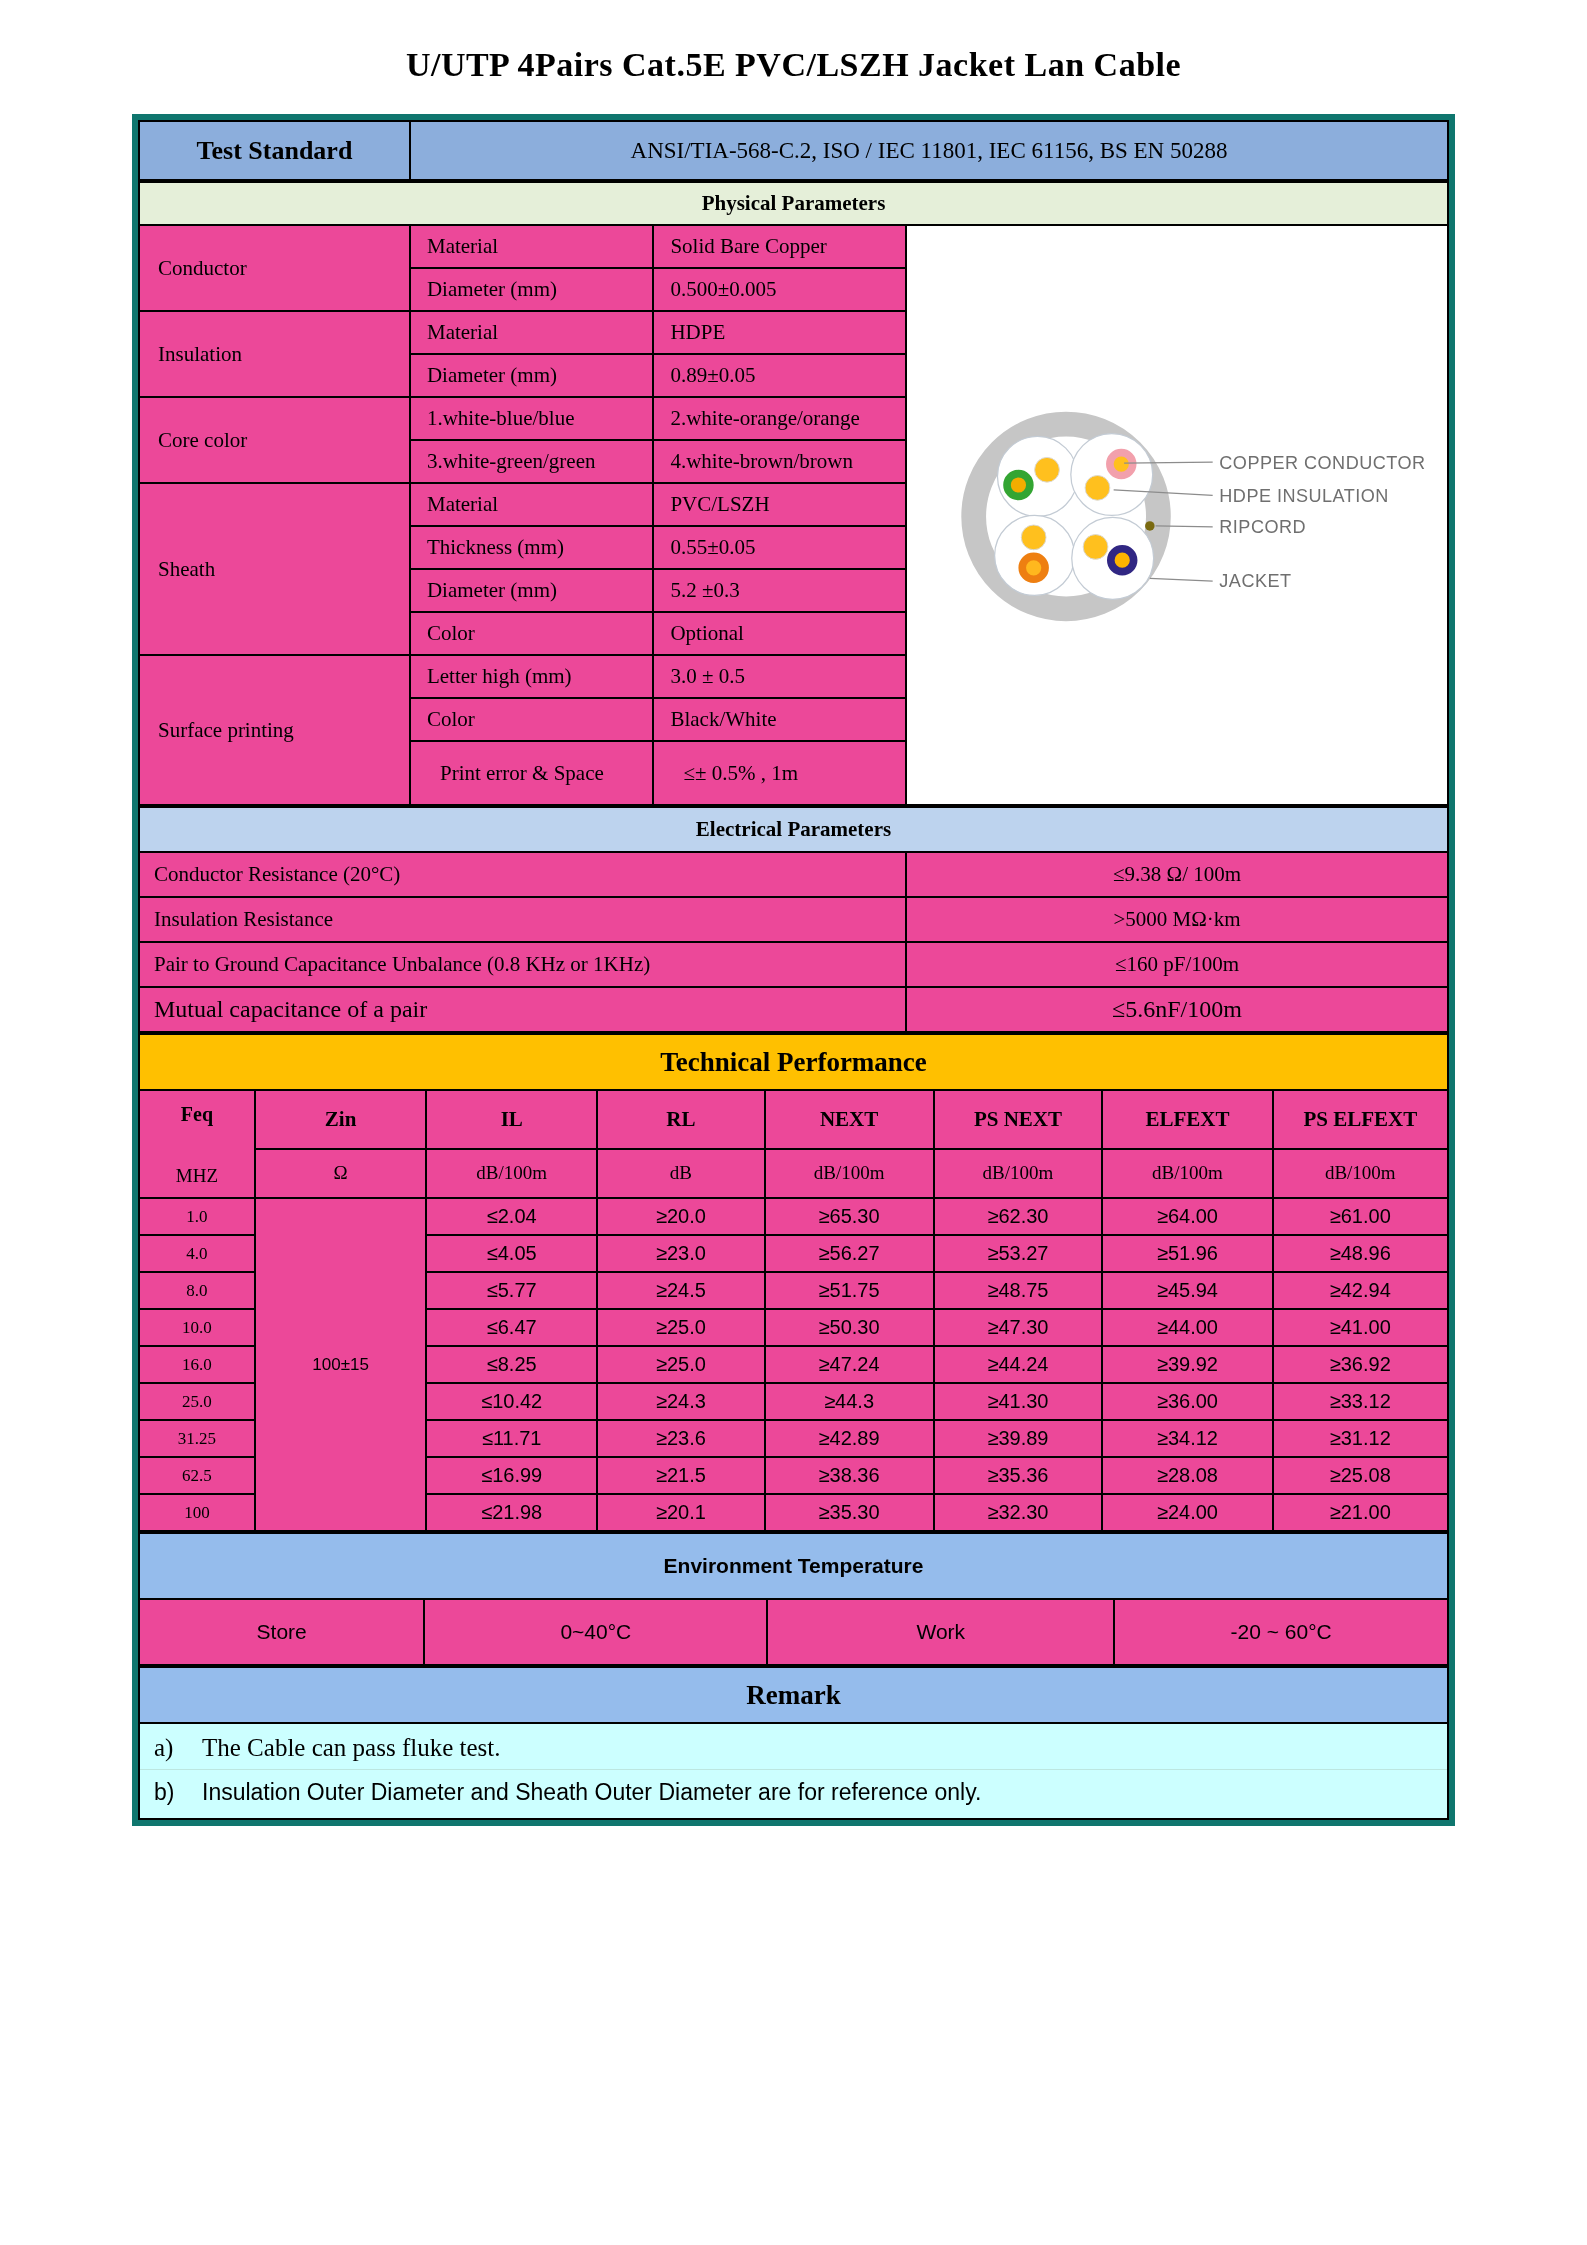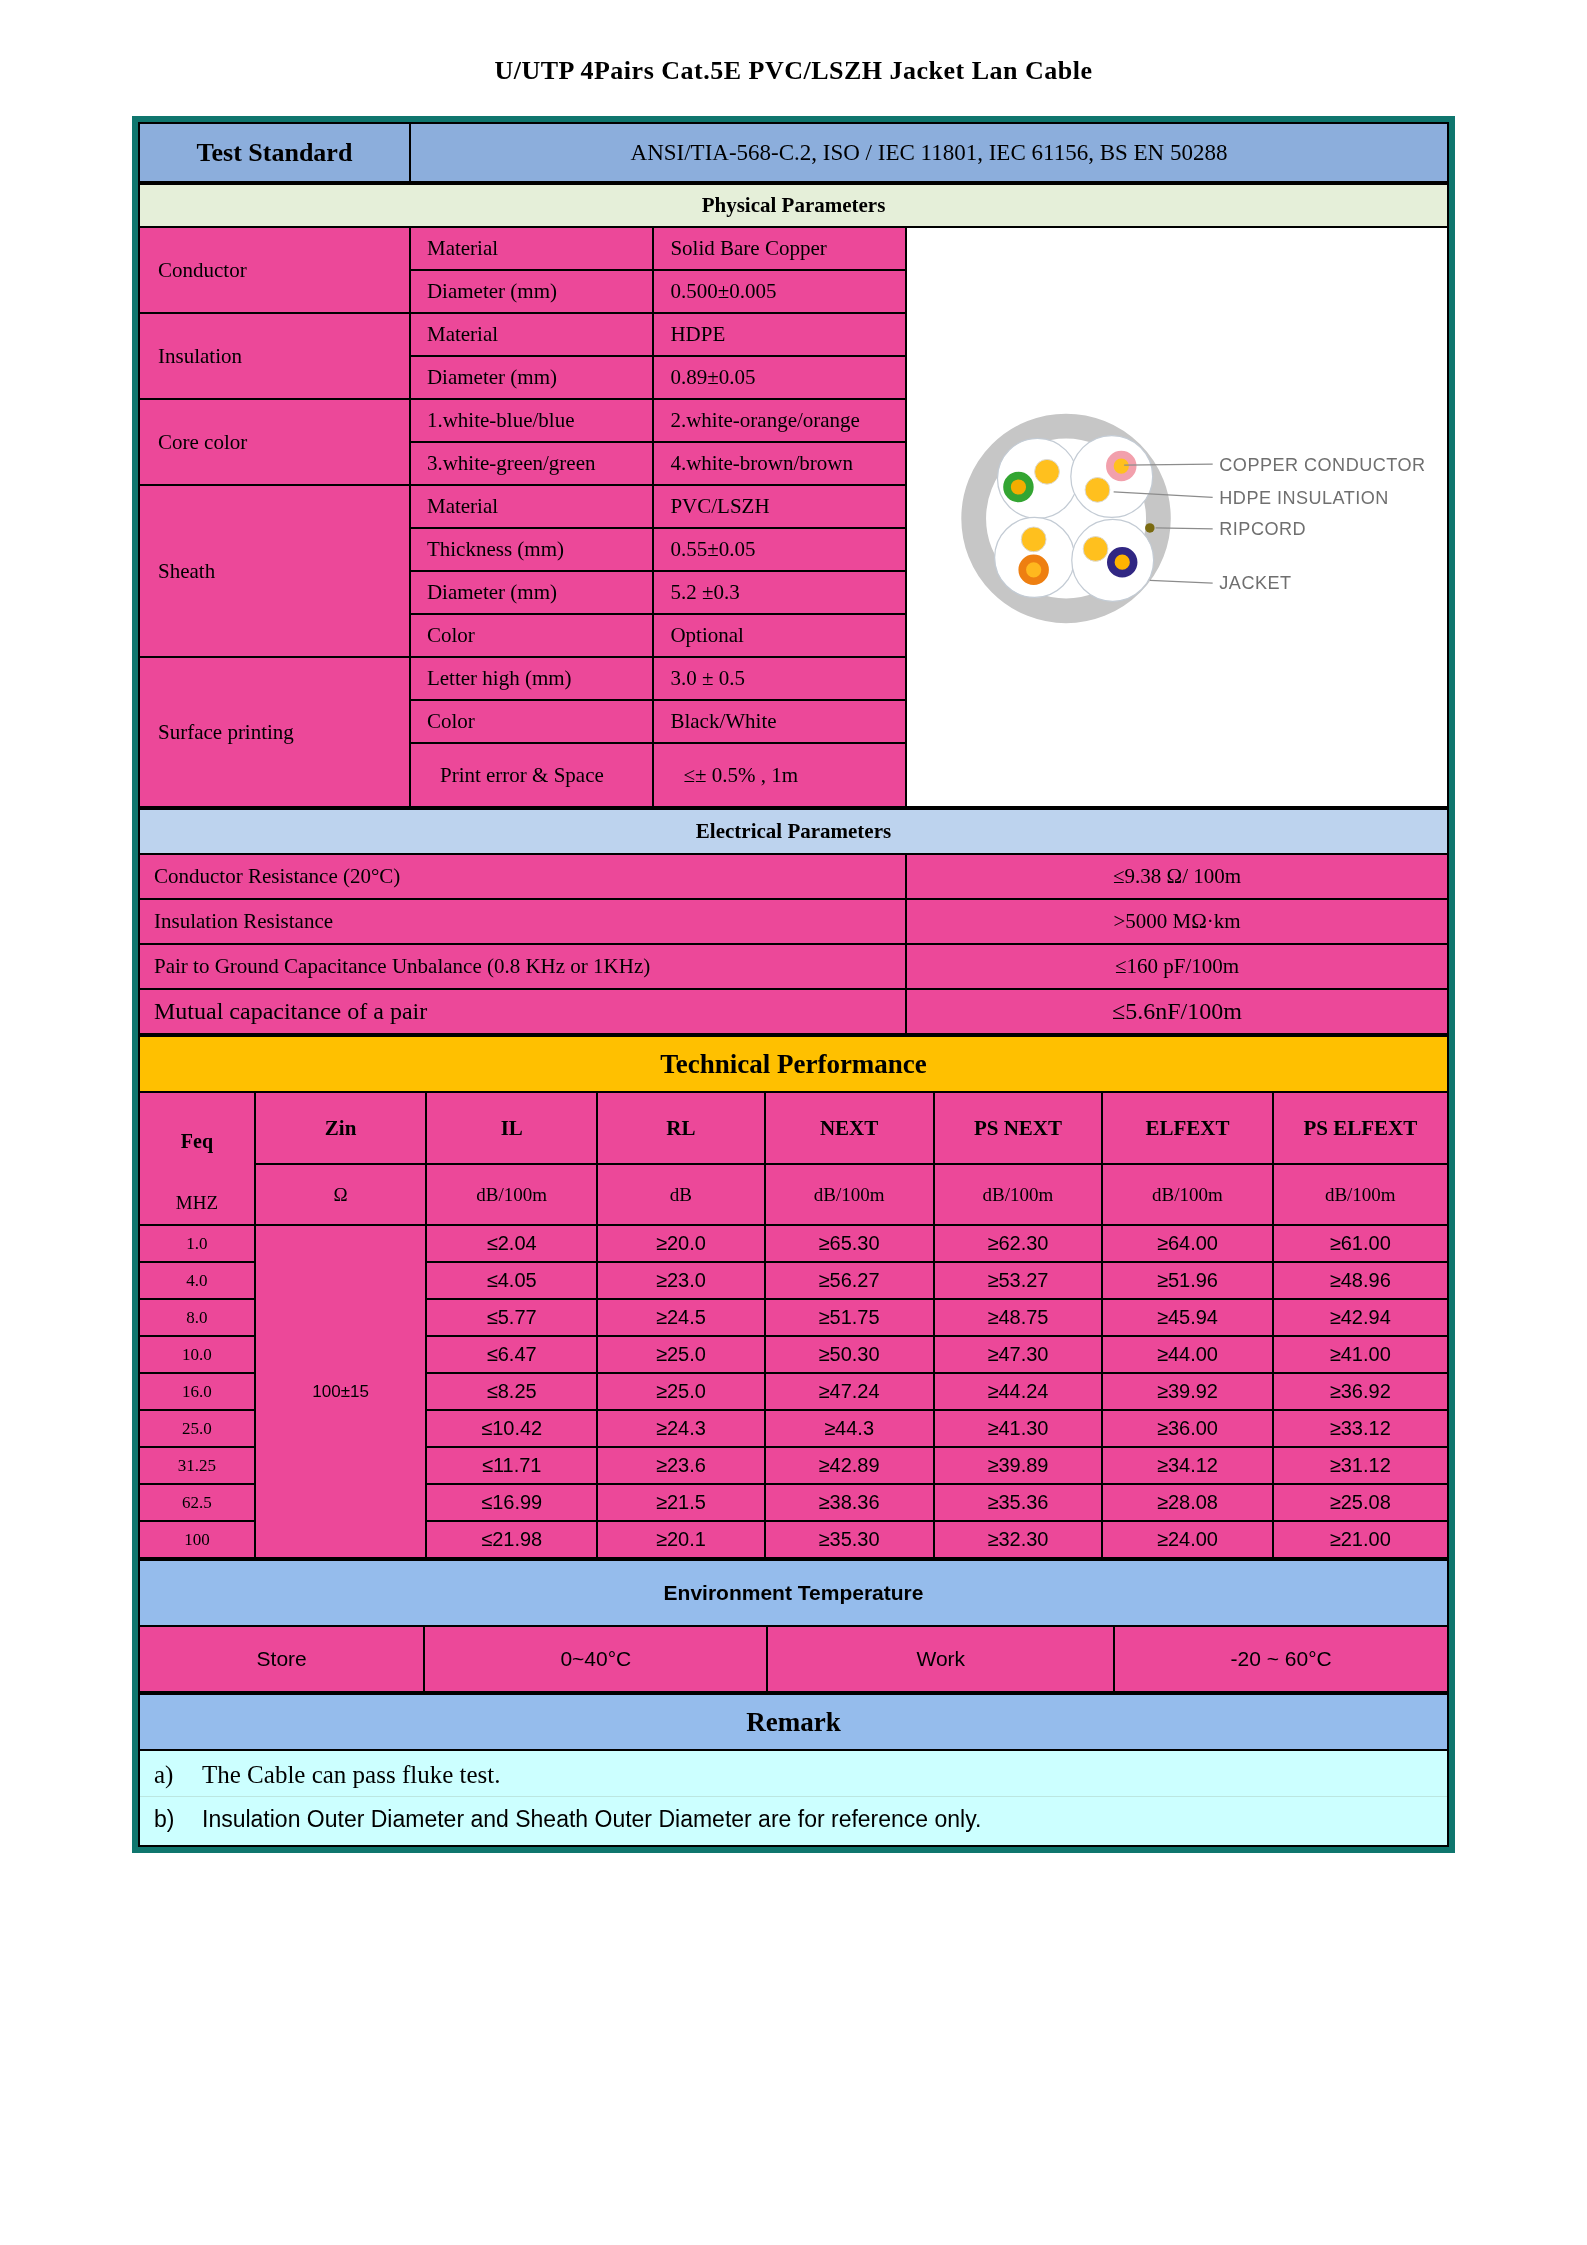--- a/index.html
+++ b/index.html
@@ -2,22 +2,22 @@
 <html><head>
 <meta charset="utf-8">
 <style>
   html,body { margin:0; padding:0; }
   body {
     width:1587px; height:2245px; background:#ffffff; color:#000;
     font-family:"Liberation Serif", serif;
     -webkit-font-smoothing:antialiased;
   }
   .page-title {
-    margin:12px; padding-top:44px; text-align:center;
-    font-weight:bold; font-size:26px; letter-spacing:0.5px;
+    margin:2px; padding-top:44px; text-align:center;
+    font-weight:bold; font-size:34px; letter-spacing:0.5px;
     font-family:"Liberation Serif", serif;
   }
   .doc { width:1311px; margin:30px auto 0; border:6px solid #0f766e; background:#ec4899; }
   table { width:100%; border-collapse:collapse; table-layout:fixed; }
   td { border:2px solid #000; padding:0; vertical-align:middle; overflow:hidden; }
 
   .band { height:54px; text-align:center; font-weight:bold; font-size:27px; }
   .band-physical   { background:#E5EFD9; }
   .band-electrical { background:#BDD3EE; }
   .band-technical  { background:#FFC000; }
@@ -41,21 +41,21 @@
   .elec td { height:43px; font-size:21px; }
   .elec .name { padding-left:14px; }
   .elec .val  { text-align:center;margin-top:29px; }
   .elec tr.lg td { font-size:24px; }
 
   
   .tech td { text-align:center; }
   .tech td.lbl  { height:54px; font-weight:bold; font-size:21px; }
   .tech td.unit { height:45px; font-size:19px; }
   .feq-inner { display:flex; flex-direction:column; justify-content:space-between;
-               height:84px; padding:12px 0 10px;margin-top:25px; }
+               height:84px; padding:12px 0 10px; }
   .feq-inner .t { font-weight:bold; font-size:20px; }
   .feq-inner .u { font-size:19px; }
   .tech tr.data td { height:35px; font-size:17px; }
   .tech tr.data td.v, .tech td.zin {
     font-family:"Liberation Sans", sans-serif; font-size:20px;
   }
 
   
   .env td { height:64px; text-align:center; font-size:21px;
             font-family:Liberation Sans, sans-serif; }

